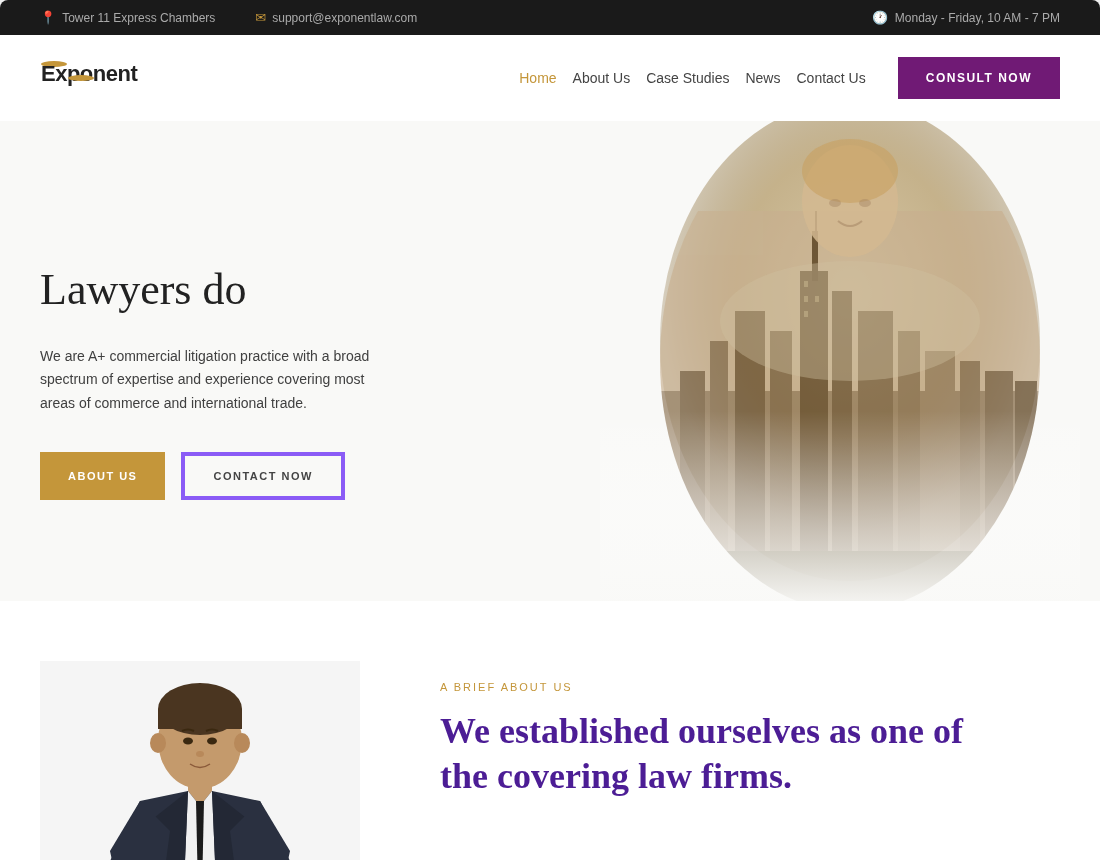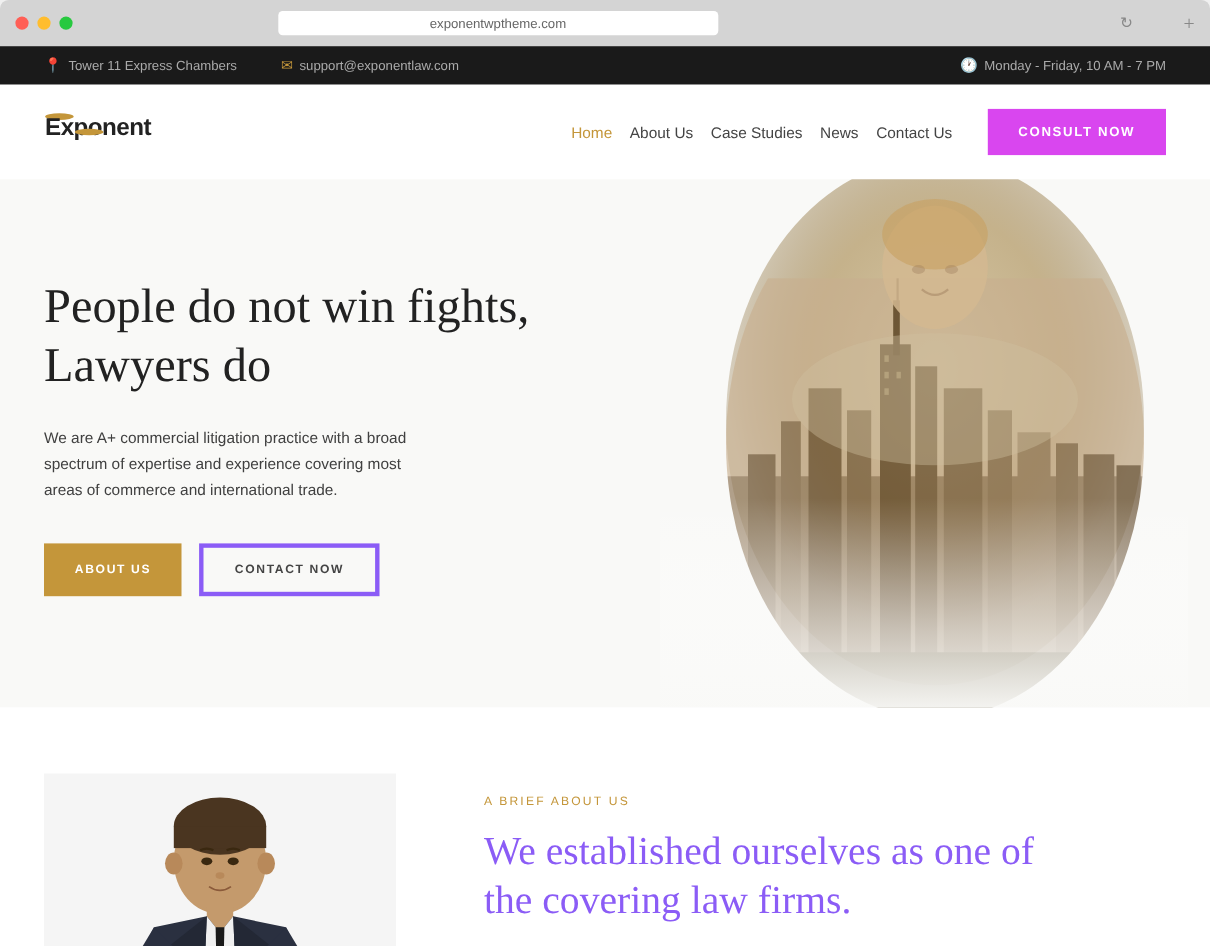--- a/index.html
+++ b/index.html
@@ -105,21 +105,21 @@
     }
     .nav-links li a {
       text-decoration: none;
       color: #444;
     }
     .nav-links li a.active {
       color: #c4963a;
     }
     .consult-btn {
       margin-left: 32px;
-      background: #d946ef;
+      background: #701a75;
       color: white;
       border: none;
       padding: 14px 28px;
       font-size: 12px;
       font-family: sans-serif;
       font-weight: 700;
       letter-spacing: 1.5px;
       text-transform: uppercase;
       cursor: pointer;
     }
@@ -207,52 +207,41 @@
     .about-label {
       font-size: 11px;
       font-family: sans-serif;
       color: #c4963a;
       letter-spacing: 2px;
       text-transform: uppercase;
       margin-bottom: 16px;
     }
     .about-title {
       font-size: 36px;
-      font-weight: 400;
-      color: #8b5cf6;
+      font-weight: 700;
+      color: #4c1d95;
       line-height: 1.25;
       margin-bottom: 24px;
       font-family: Georgia, serif;
     }
 
     
     .hero-person-container {
       position: absolute;
       right: 20px;
       top: -10px;
       width: 480px;
       height: 500px;
     }
   </style>
 </head>
 <body>
 
 <div class="browser-chrome">
 
-  <div class="browser-titlebar">
-    <div class="browser-dot dot-red"></div>
-    <div class="browser-dot dot-yellow"></div>
-    <div class="browser-dot dot-green"></div>
-    <div class="browser-addressbar">
-      <span>exponentwptheme.com</span>
-    </div>
-    <span class="browser-refresh">↻</span>
-    <span style="width:30px"></span>
-    <span class="browser-new-tab">+</span>
-  </div>
 
   <div class="website">
 
     <div class="info-bar">
       <div class="info-bar-item">
         <span class="info-bar-icon">📍</span>
         <span>Tower 11 Express Chambers</span>
       </div>
       <div class="info-bar-item">
         <span class="info-bar-icon">✉</span>
@@ -274,21 +263,21 @@
         <li><a href="#">Case Studies</a></li>
         <li><a href="#">News</a></li>
         <li><a href="#">Contact Us</a></li>
       </ul>
       <button class="consult-btn">Consult Now</button>
     </nav>
 
     <section class="hero">
       <div class="hero-content">
         <h1 class="hero-title">
-          <span>People do not win fights,</span><br>
+          <br>
           <span>Lawyers do</span>
         </h1>
         <p class="hero-desc">We are A+ commercial litigation practice with a broad spectrum of expertise and experience covering most areas of commerce and international trade.</p>
         <div class="hero-buttons">
           <button class="btn-about">About Us</button>
           <button class="btn-contact">Contact Now</button>
         </div>
       </div>
 
       <div class="hero-person-container">

